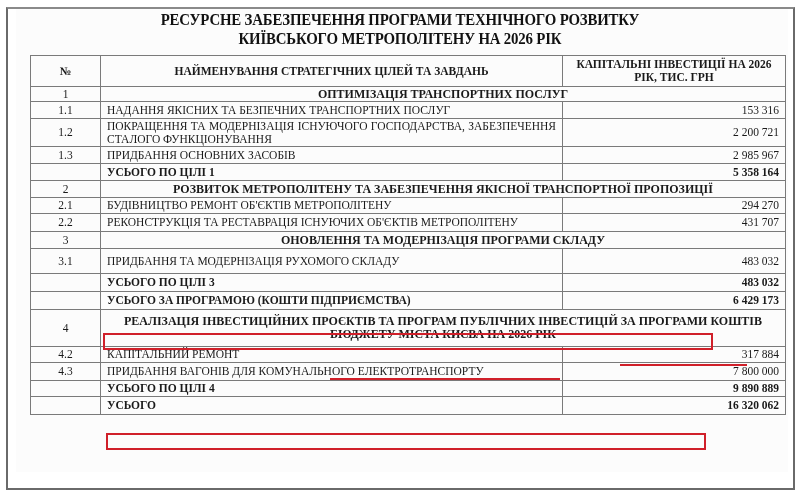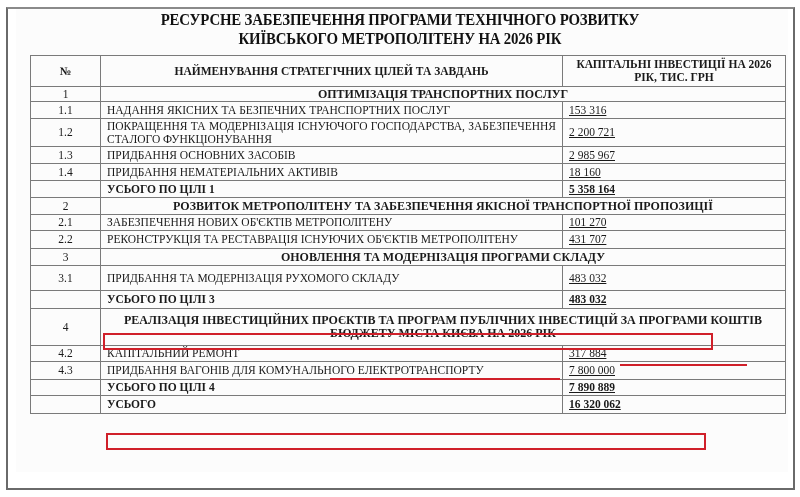--- a/index.html
+++ b/index.html
@@ -27,21 +27,21 @@
     font-size: 11.5px; table-layout: fixed;
   }
   table.plan td, table.plan th {
     border: 1px solid #7a7a7a; padding: 0 6px; line-height: 13px; vertical-align: middle;
   }
   table.plan th { font-weight: bold; font-size: 11.5px; }
   col.c-no { width: 70px; }
   col.c-name { width: 462px; }
   col.c-val { width: 223px; }
   .no { text-align: center; }
-  .val { text-align: left; text-decoration: underline; }
+  .val { text-align: right; }
   .bold { font-weight: bold; }
   .goal td.goal-title { text-align: center; font-weight: bold; font-size: 12px; }
   .name { text-align: left; }
   .justify { text-align: justify; text-align-last: left; }
   .hl-box {
     position: absolute; border: 2px solid #d0202a; box-sizing: border-box; pointer-events: none;
   }
   .hl-line {
     position: absolute; height: 0; border-top: 2.5px solid #d0202a; pointer-events: none;
   }
@@ -81,38 +81,33 @@
     <td class="no">1.2</td>
     <td class="name justify">ПОКРАЩЕННЯ ТА МОДЕРНІЗАЦІЯ ІСНУЮЧОГО ГОСПОДАРСТВА, ЗАБЕЗПЕЧЕННЯ СТАЛОГО ФУНКЦІОНУВАННЯ</td>
     <td class="val">2 200 721</td>
   </tr>
   <tr style="height:17px">
     <td class="no">1.3</td>
     <td class="name">ПРИДБАННЯ ОСНОВНИХ ЗАСОБІВ</td>
     <td class="val">2 985 967</td>
   </tr>
   <tr style="height:17px">
-    <td class="no">1.4</td>
-    <td class="name">ПРИДБАННЯ НЕМАТЕРІАЛЬНИХ АКТИВІВ</td>
-    <td class="val">18 160</td>
-  </tr>
-  <tr style="height:17px">
     <td></td>
     <td class="name bold">УСЬОГО ПО ЦІЛІ 1</td>
     <td class="val bold">5 358 164</td>
   </tr>
 
   <tr class="goal" style="height:17px">
     <td class="no">2</td>
     <td class="goal-title" colspan="2">РОЗВИТОК МЕТРОПОЛІТЕНУ ТА ЗАБЕЗПЕЧЕННЯ ЯКІСНОЇ ТРАНСПОРТНОЇ ПРОПОЗИЦІЇ</td>
   </tr>
   <tr style="height:16px">
     <td class="no">2.1</td>
-    <td class="name">ЗАБЕЗПЕЧЕННЯ НОВИХ ОБ'ЄКТІВ МЕТРОПОЛІТЕНУ</td>
-    <td class="val">101 270</td>
+    <td class="name">БУДІВНИЦТВО РЕМОНТ ОБ'ЄКТІВ МЕТРОПОЛІТЕНУ</td>
+    <td class="val">294 270</td>
   </tr>
   <tr style="height:18px">
     <td class="no">2.2</td>
     <td class="name">РЕКОНСТРУКЦІЯ ТА РЕСТАВРАЦІЯ ІСНУЮЧИХ ОБ'ЄКТІВ МЕТРОПОЛІТЕНУ</td>
     <td class="val">431 707</td>
   </tr>
 
   <tr class="goal" style="height:17px">
     <td class="no">3</td>
     <td class="goal-title" colspan="2">ОНОВЛЕННЯ ТА МОДЕРНІЗАЦІЯ ПРОГРАМИ СКЛАДУ</td>
@@ -121,20 +116,25 @@
     <td class="no">3.1</td>
     <td class="name">ПРИДБАННЯ ТА МОДЕРНІЗАЦІЯ РУХОМОГО СКЛАДУ</td>
     <td class="val">483 032</td>
   </tr>
   <tr style="height:18px">
     <td></td>
     <td class="name bold">УСЬОГО ПО ЦІЛІ 3</td>
     <td class="val bold">483 032</td>
   </tr>
 
+  <tr style="height:18px">
+    <td></td>
+    <td class="name bold">УСЬОГО ЗА ПРОГРАМОЮ (КОШТИ ПІДПРИЄМСТВА)</td>
+    <td class="val bold">6 429 173</td>
+  </tr>
 
   <tr class="goal" style="height:37px">
     <td class="no">4</td>
     <td class="goal-title" colspan="2">
       <span>РЕАЛІЗАЦІЯ ІНВЕСТИЦІЙНИХ ПРОЄКТІВ ТА ПРОГРАМ ПУБЛІЧНИХ ІНВЕСТИЦІЙ </span><span>ЗА ПРОГРАМИ КОШТІВ</span><br>
       <span>БЮДЖЕТУ МІСТА КИЄВА НА 2026 РІК</span>
     </td>
   </tr>
   <tr style="height:16px">
     <td class="no">4.2</td>
@@ -142,21 +142,21 @@
     <td class="val">317 884</td>
   </tr>
   <tr style="height:18px">
     <td class="no">4.3</td>
     <td class="name">ПРИДБАННЯ ВАГОНІВ ДЛЯ КОМУНАЛЬНОГО ЕЛЕКТРОТРАНСПОРТУ</td>
     <td class="val">7 800 000</td>
   </tr>
   <tr style="height:16px">
     <td></td>
     <td class="name bold">УСЬОГО ПО ЦІЛІ 4</td>
-    <td class="val bold">7 890 889</td>
+    <td class="val bold">9 890 889</td>
   </tr>
 
   <tr style="height:18px">
     <td></td>
     <td class="name bold">УСЬОГО</td>
     <td class="val bold">16 320 062</td>
   </tr>
 </tbody>
   </table>
 

